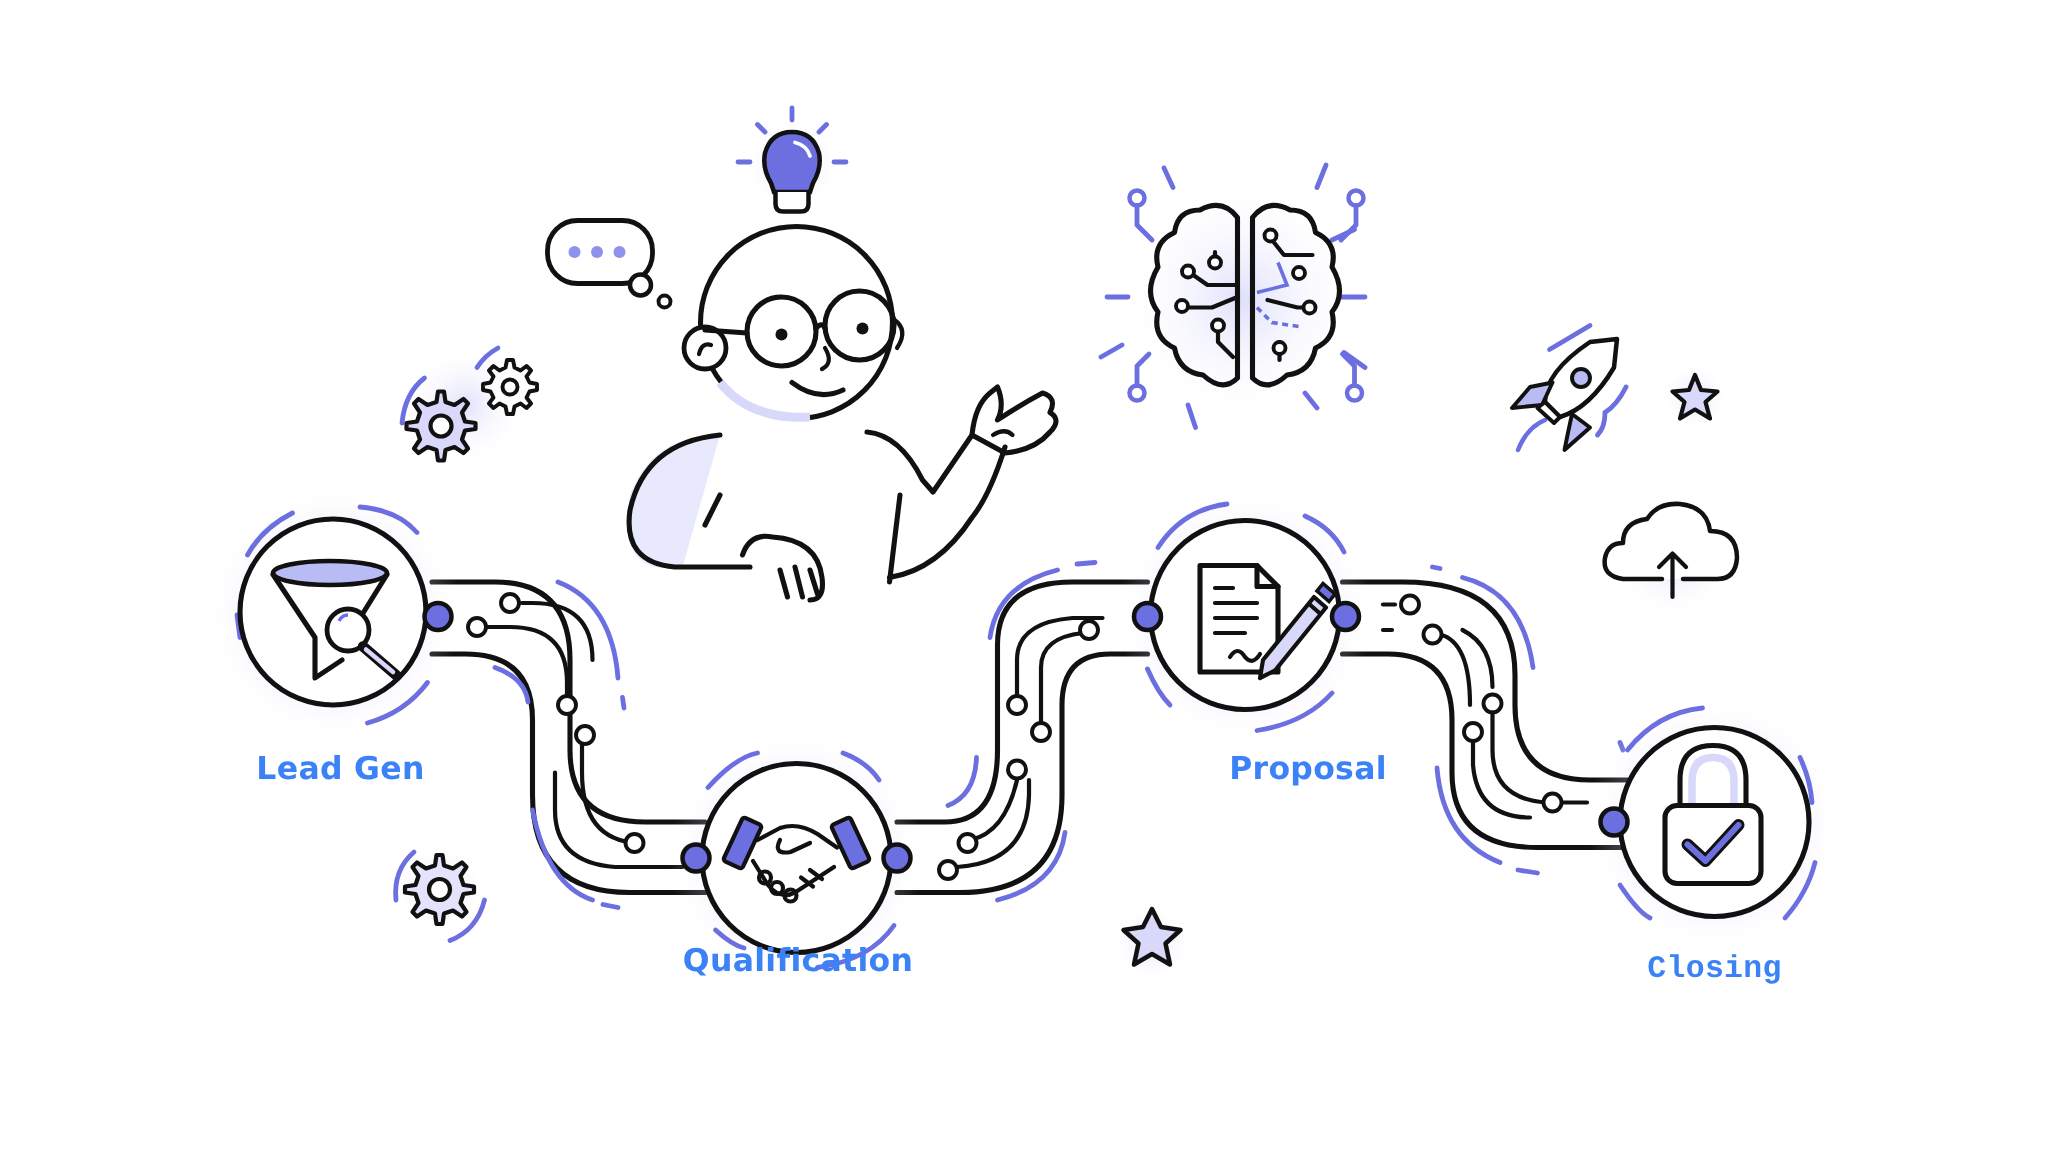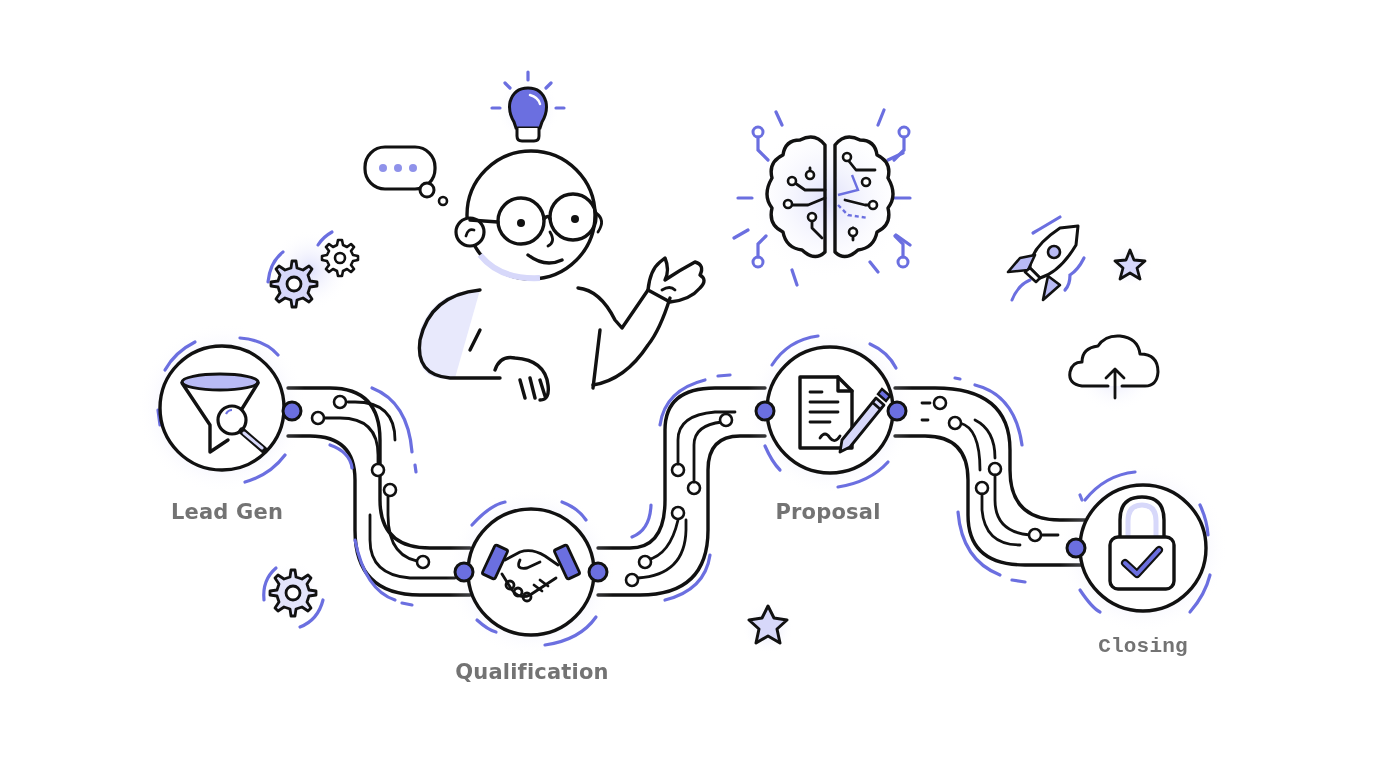--- a/index.html
+++ b/index.html
@@ -1,18 +1,18 @@
 <!DOCTYPE html>
 <html><head>
 <meta charset="utf-8">
 <style>
   html, body { margin: 0; padding: 0; background: #ffffff; }
   body { width: 1376px; height: 768px; overflow: hidden; position: relative; font-family: "DejaVu Sans", "Liberation Sans", sans-serif; }
   #scene { position: absolute; left: 0; top: 0; width: 1376px; height: 768px; }
-  .label { position: absolute; font-weight: bold; font-size: 21px; color: #737373; white-space: nowrap; transform: translateX(-50%); letter-spacing: 0.2px; }
+  .label { position: absolute; font-weight: bold; font-size: 21px; color: #3b82f6; white-space: nowrap; transform: translateX(-50%); letter-spacing: 0.2px; }
   .ink { stroke: #111111; fill: none; stroke-width: 3.4; stroke-linecap: round; stroke-linejoin: round; }
   .ink-thin { stroke: #111111; fill: none; stroke-width: 2.8; stroke-linecap: round; stroke-linejoin: round; }
   .accent { stroke: #6b6fe0; fill: none; stroke-width: 3.2; stroke-linecap: round; }
   .dot { fill: #6b6fe0; stroke: #111111; stroke-width: 3; }
   .pad { fill: #ffffff; stroke: #111111; stroke-width: 2.6; }
 </style>
 </head>
 <body>
 
 <svg id="scene" viewBox="0 0 1376 768" xmlns="http://www.w3.org/2000/svg">
@@ -286,15 +286,15 @@
   </g>
 
   <g>
     <circle cx="1115" cy="372" r="40" fill="url(#softglow)"></circle>
     <path d="M1082 386 Q1068 384 1070 372 Q1072 362 1082 362 Q1082 348 1098 346 Q1105 335 1120 336 Q1138 338 1140 354 Q1158 354 1158 372 Q1157 386 1145 386 L1122 386 M1108 386 L1082 386" fill="#ffffff" stroke="#111111" stroke-width="3" stroke-linejoin="round" stroke-linecap="round"></path>
     <path class="ink-thin" d="M1115 398 L1115 370 M1106 378 L1115 369 L1124 378"></path>
   </g>
 </svg>
 
 <div class="label" style="left:227px; top:500px;">Lead Gen</div>
-<div class="label" style="left:532px; top:660px;">Qualification</div>
-<div class="label" style="left:828px; top:500px;text-align:center;">Proposal</div>
+<div class="label" style="left:532px; top:628px;">Qualification</div>
+<div class="label" style="left:872px; top:500px;text-align:center;">Proposal</div>
 <div class="label" style="left:1143px; top:635px;font-family:Liberation Mono, monospace;">Closing</div>
 
 </body></html>

